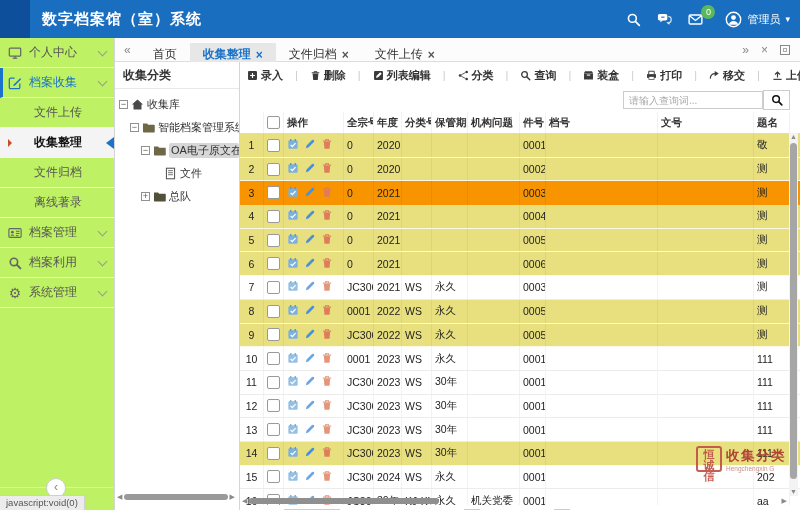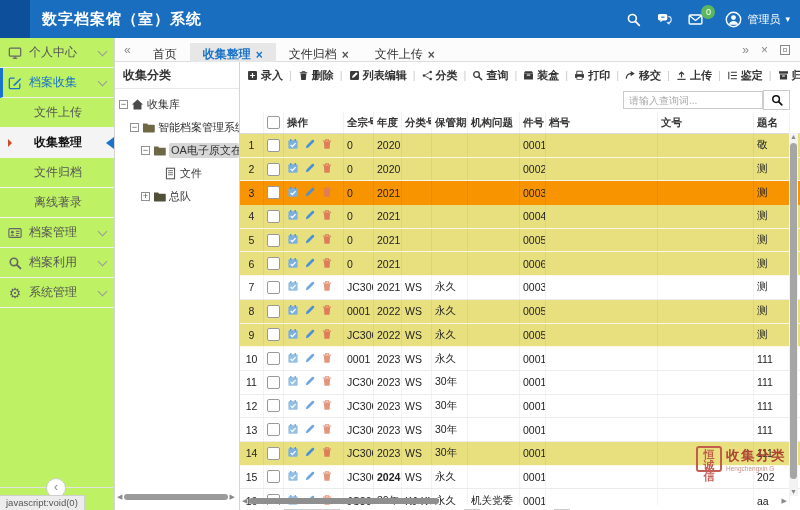--- a/index.html
+++ b/index.html
@@ -61,21 +61,21 @@
        color:#555;flex:none;box-sizing:border-box;}
   .exp.none{border:none;background:transparent;}
   .tnode svg{width:13px;height:13px;flex:none;}
   .tlabel{overflow:hidden;text-overflow:clip;white-space:nowrap;}
   .tlabel.selected{background:#d7d7d7;border-radius:2px;padding:0 2px;}
   .tree-hscroll{position:absolute;left:2px;right:4px;bottom:9px;height:8px;display:flex;align-items:center;gap:2px;}
   .sarrow{font-size:7px;color:#8a8a8a;line-height:8px;}
   .sthumb{flex:1;height:6px;background:#9a9a9a;border-radius:3px;}
   
   #main{position:absolute;left:240px;top:62px;right:0;bottom:0;background:#fff;}
-  #toolbar{height:26px;display:flex;align-items:center;gap:6px;padding:0 7px;font-size:11px;color:#333;font-weight:600;}
+  #toolbar{height:26px;display:flex;align-items:center;gap:12px;padding:0 7px;font-size:11px;color:#333;font-weight:600;}
   .sep{color:#ccc;font-weight:normal;}
   .tbtn{display:flex;align-items:center;gap:3px;white-space:nowrap;}
   .tbtn svg{width:11px;height:11px;color:#3a3a3a;}
   #searchrow{height:24px;display:flex;justify-content:flex-end;align-items:center;padding:0 10px;gap:0;}
   #searchrow input{width:140px;height:18px;border:1px solid #ccc;font-size:10px;padding:0 5px;color:#333;
                    font-family:"Liberation Sans",sans-serif;outline:none;box-sizing:border-box;}
   #searchrow input::placeholder{color:#aaa;}
   #searchbtn{width:27px;height:20px;border:1px solid #ccc;background:#fff;display:flex;align-items:center;justify-content:center;padding:0;}
   #searchbtn svg{width:12px;height:12px;color:#111;}
   #thead{height:21px;display:flex;align-items:center;border-bottom:1px solid #d9d9d9;font-size:10.5px;font-weight:bold;color:#333;}
@@ -860,21 +860,21 @@
             <span><svg viewBox="0 0 16 16" style="width: 12px; height: 12px;">
                 <path d="M2.5 13.5l.9-3.4 7.3-7.3a1.6 1.6 0 0 1 2.3 0l.2.2a1.6 1.6 0 0 1 0 2.3l-7.3 7.3z" fill="#4a90d9"></path>
               </svg></span>
             <span><svg viewBox="0 0 16 16" style="width: 12px; height: 12px;">
                 <line x1="2.5" y1="4.2" x2="13.5" y2="4.2" stroke="#de7c5b" stroke-width="1.5"></line>
                 <path d="M6 4V2.4h4V4" fill="none" stroke="#de7c5b" stroke-width="1.4"></path>
                 <path d="M3.8 5.2l.8 9.2h6.8l.8-9.2z" fill="#de7c5b"></path>
               </svg></span>
           </span>
           <span class="tc" style="width: 30px;">JC306</span>
-          <span class="tc" style="width: 28px; font-weight: bold;">2024</span>
+          <span class="tc" style="width: 28px;">2024</span>
           <span class="tc" style="width: 30px;">WS</span>
           <span class="tc" style="width: 36px;">永久</span>
           <span class="tc" style="width: 52px;"></span>
           <span class="tc" style="width: 26px;">0001</span>
           <span class="tc" style="width: 112px;"></span>
           <span class="tc" style="width: 96px;"></span>
           <span class="tc" style="width: 36px;">202</span>
         </div>
         <div class="trow w">
           <span class="tc cnum" style="width: 24px;">16</span>

